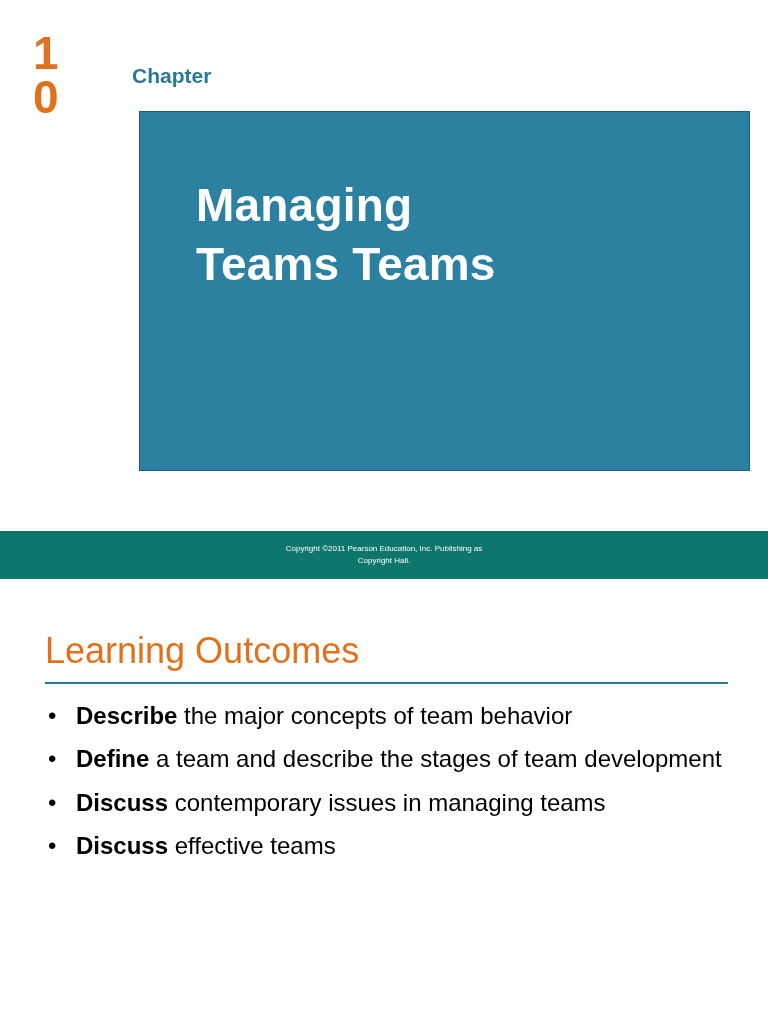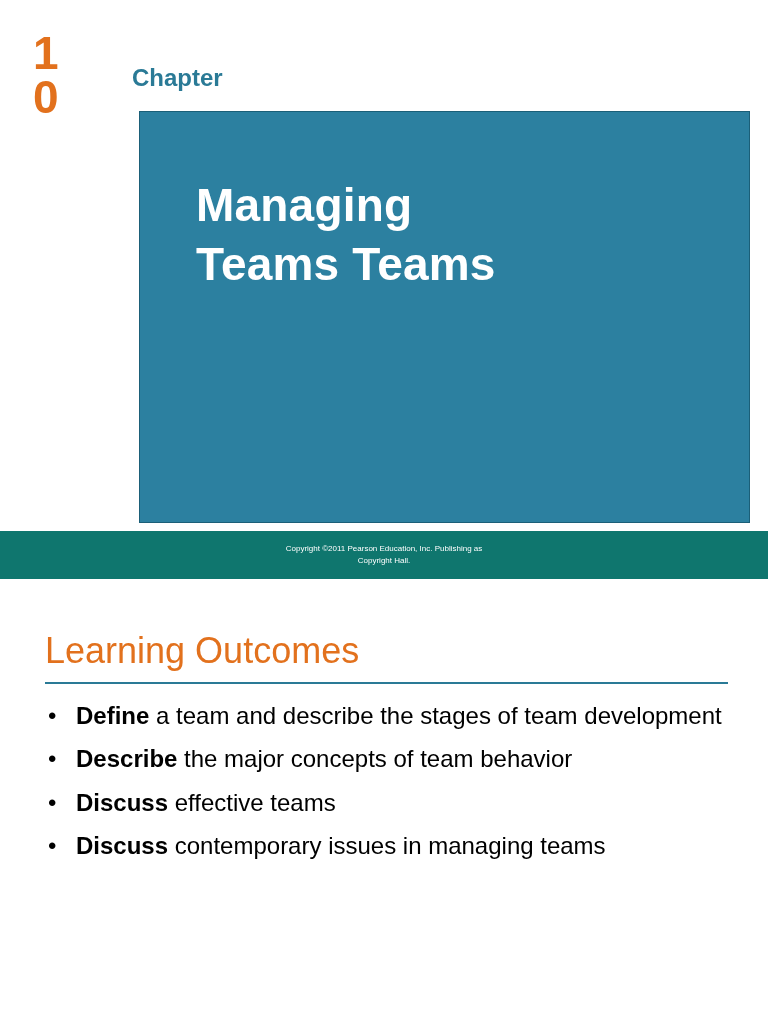--- a/index.html
+++ b/index.html
@@ -36,31 +36,31 @@
     letter-spacing: 0px;
   }
   .chapter-number .digit {
     display: block;
   }
 
   .chapter-word {
     position: absolute;
     left: 132px;
     top: 64px;
-    font-size: 24px;
+    font-size: 21px;
     font-weight: bold;
     color: #2A7A96;
   }
 
   .title-box {
     position: absolute;
     left: 139px;
     top: 111px;
     width: 611px;
-    height: 412px;
+    height: 360px;
     background: #2C80A0;
     border: 1px solid #1b5f78;
     box-sizing: border-box;
   }
   .title-text {
     position: absolute;
     left: 56px;
     top: 64px;
     color: #ffffff;
     font-size: 46px;
@@ -178,26 +178,26 @@
 
 </section>
 
 <section class="slide-outcomes">
 
   <h1 class="outcomes-heading">Learning Outcomes</h1>
   <div class="outcomes-rule"></div>
 
   <ul class="outcomes-list">
     <li>
+      <b>Describe</b><span> the major concepts of team behavior</span>
+    </li>
+    <li>
       <b>Define</b><span> a team and describe the stages of team development</span>
     </li>
     <li>
-      <b>Describe</b><span> the major concepts of team behavior</span>
+      <b>Discuss</b><span> contemporary issues in managing teams</span>
     </li>
     <li>
       <b>Discuss</b><span> effective teams</span>
     </li>
-    <li>
-      <b>Discuss</b><span> contemporary issues in managing teams</span>
-    </li>
   </ul>
 
 </section>
 
 </body></html>

